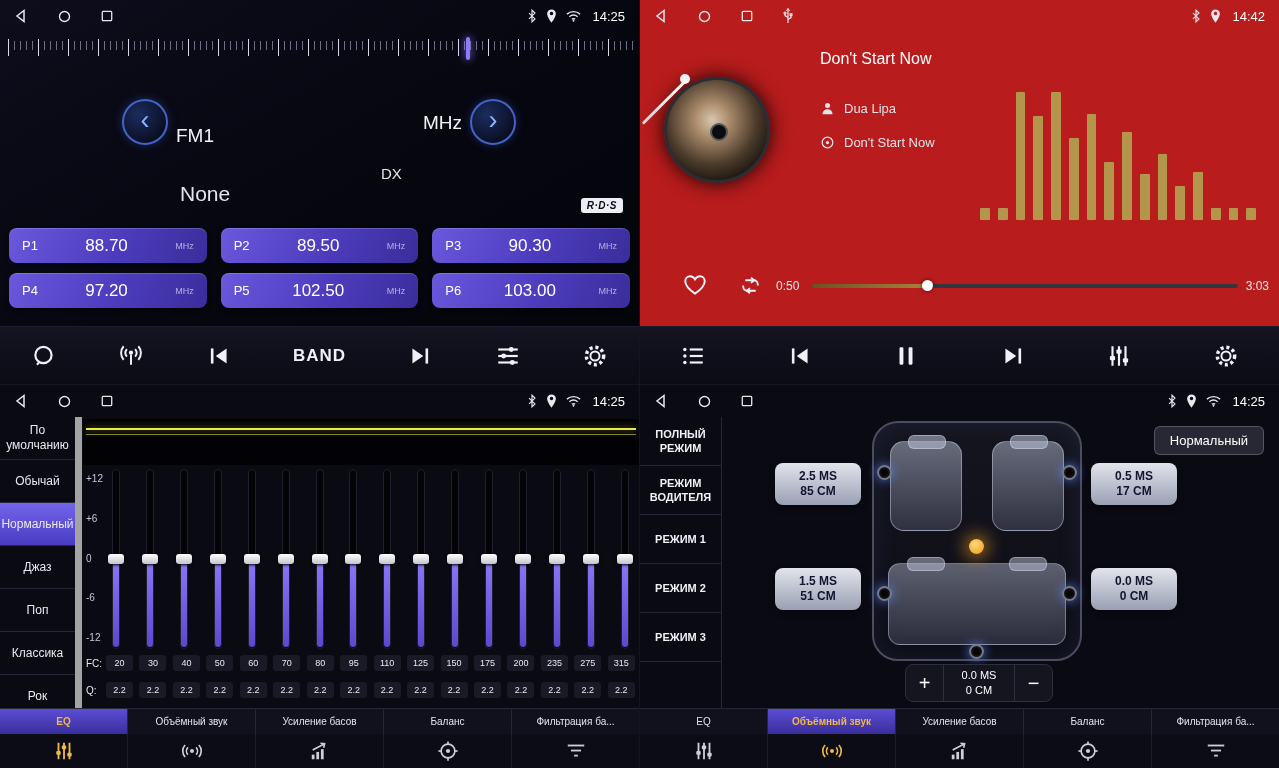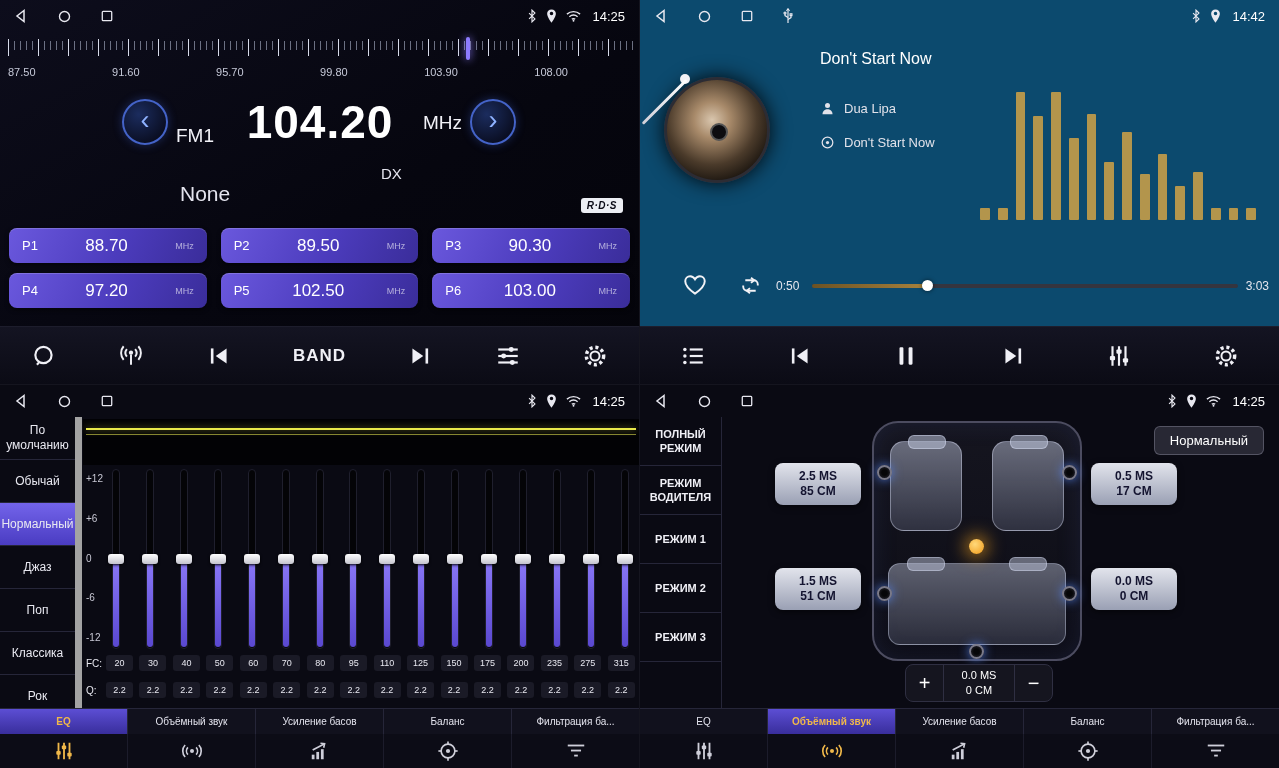--- a/index.html
+++ b/index.html
@@ -39,21 +39,21 @@
   .presets{position:absolute;top:228px;left:9px;right:9px;display:grid;grid-template-columns:repeat(3,1fr);gap:10px 14px}
   .preset{height:35px;border-radius:8px;display:flex;align-items:center;padding:0 13px;background:linear-gradient(115deg,#6a58dd 0%,#4c3cbd 55%,#3a2d9a 100%);box-shadow:inset 0 1px 0 rgba(255,255,255,.18),0 2px 4px rgba(0,0,0,.5);cursor:pointer}
   .preset .pid{font-size:13px;font-weight:normal;color:#fff}
   .preset .pfreq{flex:1;text-align:center;font-size:17px;color:#fff}
   .preset .punit{font-size:9px;color:rgba(255,255,255,.6)}
   .rtoolbar{position:absolute;left:0;right:0;bottom:0;height:58px;background:linear-gradient(180deg,#141422,#0b0b15);display:flex;align-items:center;justify-content:space-around;color:#f0f0f6;border-top:1px solid #1d1d2c}
   .tbtn{display:flex;align-items:center;justify-content:center;cursor:pointer;color:#f0f0f6}
   .band-btn{font-size:17px;font-weight:bold;letter-spacing:1px}
 
   
-  .player{background:#0c4a6e}
+  .player{background:#b91c1c}
   .album{position:absolute;left:24px;top:77px;width:106px;height:106px;border-radius:50%;border:3px solid #2c2c34;background:radial-gradient(circle at 45% 40%,#d9c6ae 0%,#a88a6a 22%,#4a3a2a 55%,#17120d 80%);box-shadow:0 0 20px rgba(0,0,0,.9)}
   .album::after{content:"";position:absolute;left:50%;top:50%;width:14px;height:14px;margin:-7px 0 0 -7px;border-radius:50%;background:#0c0c10;border:2px solid #555}
   .tonearm{position:absolute;left:45px;top:80px;width:3px;height:62px;background:linear-gradient(180deg,#fff,#cfcfd8);border-radius:2px;transform:rotate(45deg);transform-origin:top center;z-index:3}
   .tonearm-knob{position:absolute;left:40px;top:74px;width:10px;height:10px;border-radius:50%;background:#f2f2f6;z-index:3}
   .song-title{position:absolute;left:180px;top:50px;font-size:16px;color:#fff}
   .meta-row{position:absolute;left:180px;display:flex;align-items:center;gap:9px;color:#e2e2ea;font-size:13px}
   .row-artist{top:101px}
   .row-track{top:135px}
   .bars{position:absolute;left:340px;top:88px;width:276px;height:132px;display:flex;align-items:flex-end;gap:8px}
   .bar{flex:1;background:#b3954c;border-radius:1px}
@@ -171,35 +171,25 @@
           </span>
         <span class="time">14:25</span>
       </div>
     </div>
 
     <div class="ruler">
       <div class="ticks-minor"></div>
       <div class="ticks-major"></div>
       <div class="pointer" style="left: 73%;"></div>
     </div>
-    <div class="scale-labels">
-
-    <span>87.50</span>
-        <span>91.60</span>
-        <span>95.70</span>
-        <span>99.80</span>
-        <span>103.90</span>
-        <span>108.00</span>
-      </div>
 
     <div class="freq-arrow btn-prev-freq">
         <span>‹</span>
       </div>
     <div class="band-label">FM1</div>
-    <div class="freq-big">104.20</div>
     <div class="freq-unit">MHz</div>
     <div class="freq-arrow btn-next-freq">
         <span>›</span>
       </div>
     <div class="none-label">None</div>
     <div class="dx-label">DX</div>
     <div class="rds-badge">R·D·S</div>
 
     <div class="presets">
 

